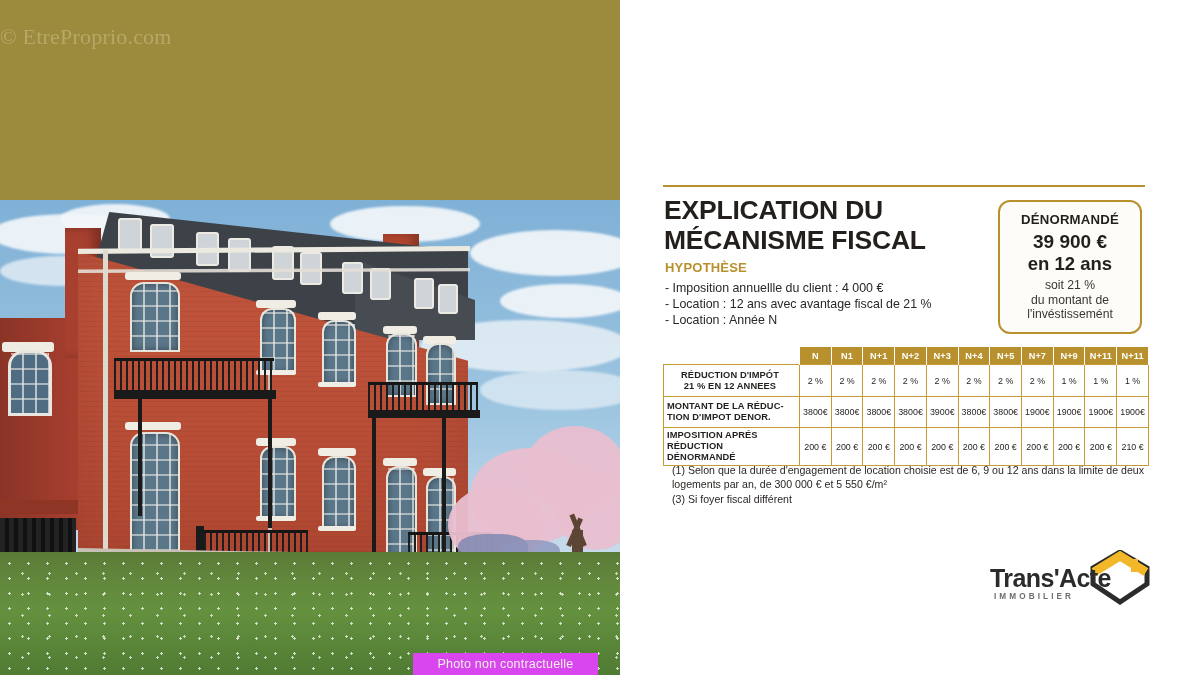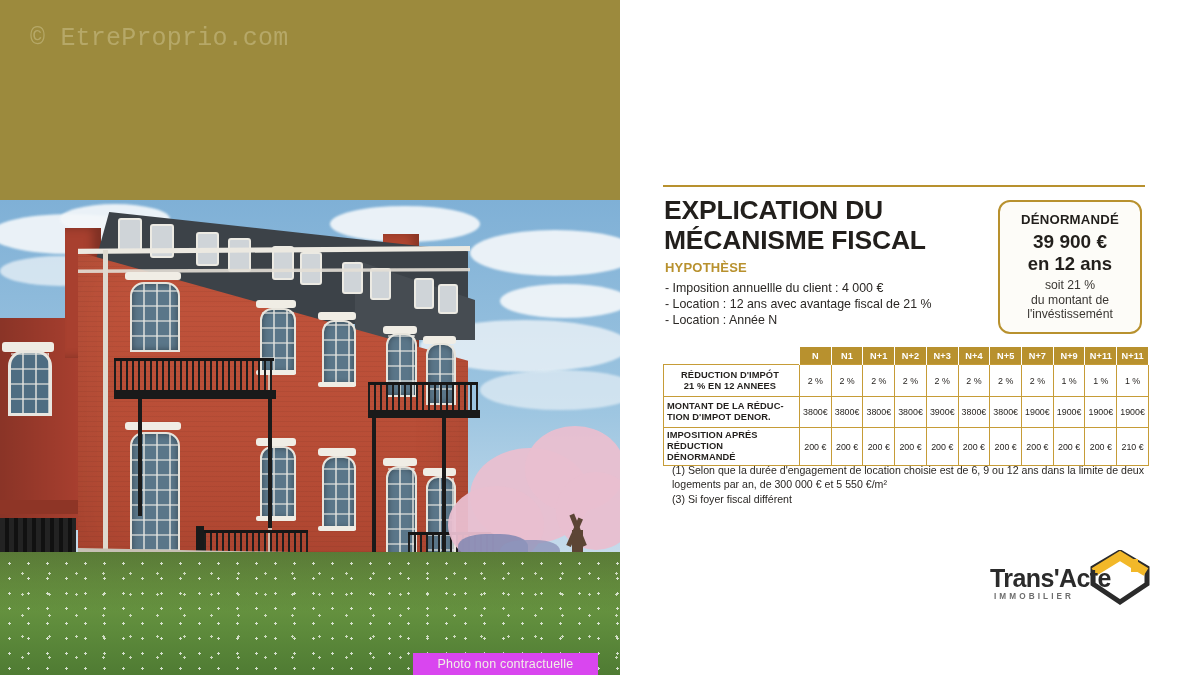--- a/index.html
+++ b/index.html
@@ -9,23 +9,23 @@
     font-family:"Liberation Sans", sans-serif;
     -webkit-font-smoothing:antialiased;
   }
   .page{position:relative;width:1200px;height:675px;background:#fff;}
 
   
   .left-panel{position:absolute;left:0;top:0;width:620px;height:675px;overflow:hidden;background:#9c8a3d;}
 
   .gold-band{position:absolute;left:0;top:0;width:620px;height:200px;background:#9c8a3d;}
   .watermark{
-    position:absolute;left:30px;top:24px;
-    font-size:25px;color:#b6a868;letter-spacing:.2px;
-    font-family:Liberation Mono, monospace;
+    position:absolute;left:0;top:24px;
+    font-size:22px;color:#b6a868;letter-spacing:.2px;
+    font-family:Liberation Serif, serif;
   }
   .hero-title{
     position:absolute;left:0;top:52px;width:620px;
     text-align:center;color:#eef0ea;
     font-size:45px;line-height:1.02;font-weight:bold;letter-spacing:.5px;
   }
   .hero-title .l2{display:block;}
 
   
   .photo{position:absolute;left:0;top:200px;width:620px;height:475px;overflow:hidden;background:#8fb8d8;}

